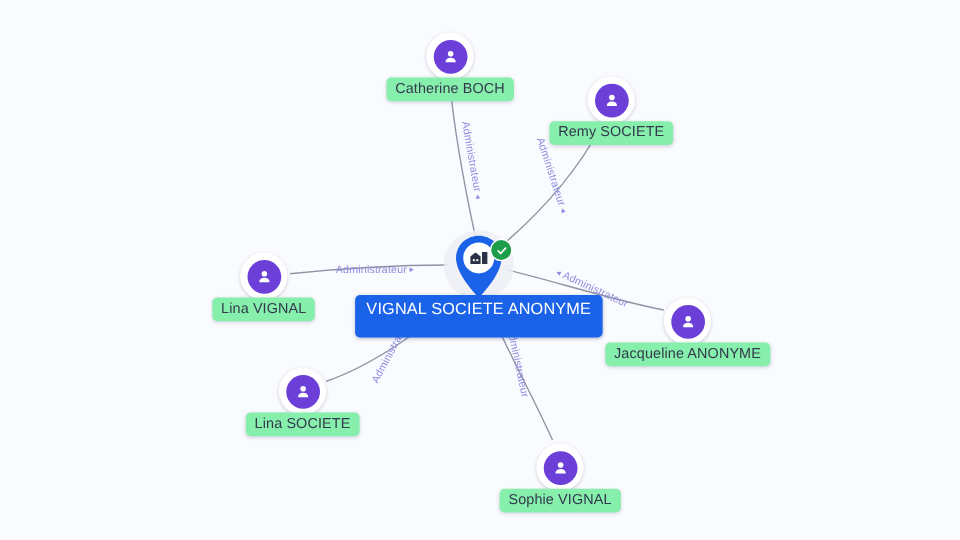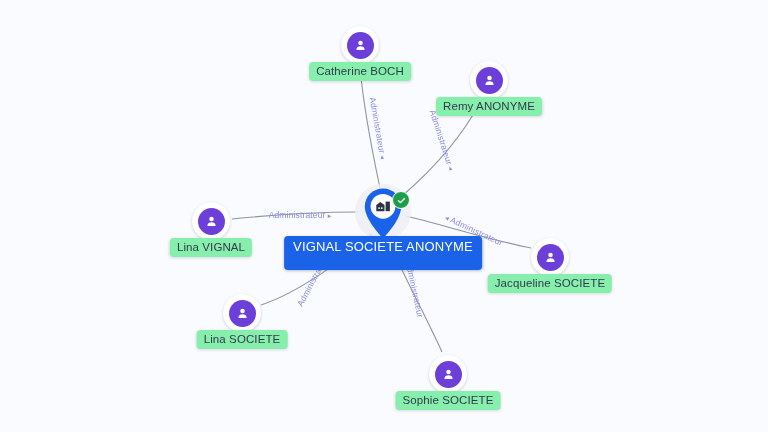--- a/index.html
+++ b/index.html
@@ -154,43 +154,43 @@
       </div>
       <div class="person-node" style="left: 489px; top: 80px;">
         <div class="person-avatar">
           <div class="disc" style="background: rgb(108, 63, 216);">
             <svg width="15" height="15" viewBox="0 0 24 24" fill="#ffffff">
               <circle cx="12" cy="8" r="3.6"></circle>
               <path d="M12 13c-3.6 0-6.4 2.1-6.4 4.4V19h12.8v-1.6C18.4 15.1 15.6 13 12 13z"></path>
             </svg>
           </div>
         </div>
-        <div class="node-label">Remy ANONYME</div>
+        <div class="node-label">Remy SOCIETE</div>
       </div>
       <div class="person-node" style="left: 550px; top: 257px;">
         <div class="person-avatar">
           <div class="disc" style="background: rgb(108, 63, 216);">
             <svg width="15" height="15" viewBox="0 0 24 24" fill="#ffffff">
               <circle cx="12" cy="8" r="3.6"></circle>
               <path d="M12 13c-3.6 0-6.4 2.1-6.4 4.4V19h12.8v-1.6C18.4 15.1 15.6 13 12 13z"></path>
             </svg>
           </div>
         </div>
-        <div class="node-label">Jacqueline SOCIETE</div>
+        <div class="node-label">Jacqueline ANONYME</div>
       </div>
       <div class="person-node" style="left: 448px; top: 374px;">
         <div class="person-avatar">
           <div class="disc" style="background: rgb(108, 63, 216);">
             <svg width="15" height="15" viewBox="0 0 24 24" fill="#ffffff">
               <circle cx="12" cy="8" r="3.6"></circle>
               <path d="M12 13c-3.6 0-6.4 2.1-6.4 4.4V19h12.8v-1.6C18.4 15.1 15.6 13 12 13z"></path>
             </svg>
           </div>
         </div>
-        <div class="node-label">Sophie SOCIETE</div>
+        <div class="node-label">Sophie VIGNAL</div>
       </div>
       <div class="person-node" style="left: 242px; top: 313px;">
         <div class="person-avatar">
           <div class="disc" style="background: rgb(108, 63, 216);">
             <svg width="15" height="15" viewBox="0 0 24 24" fill="#ffffff">
               <circle cx="12" cy="8" r="3.6"></circle>
               <path d="M12 13c-3.6 0-6.4 2.1-6.4 4.4V19h12.8v-1.6C18.4 15.1 15.6 13 12 13z"></path>
             </svg>
           </div>
         </div>

